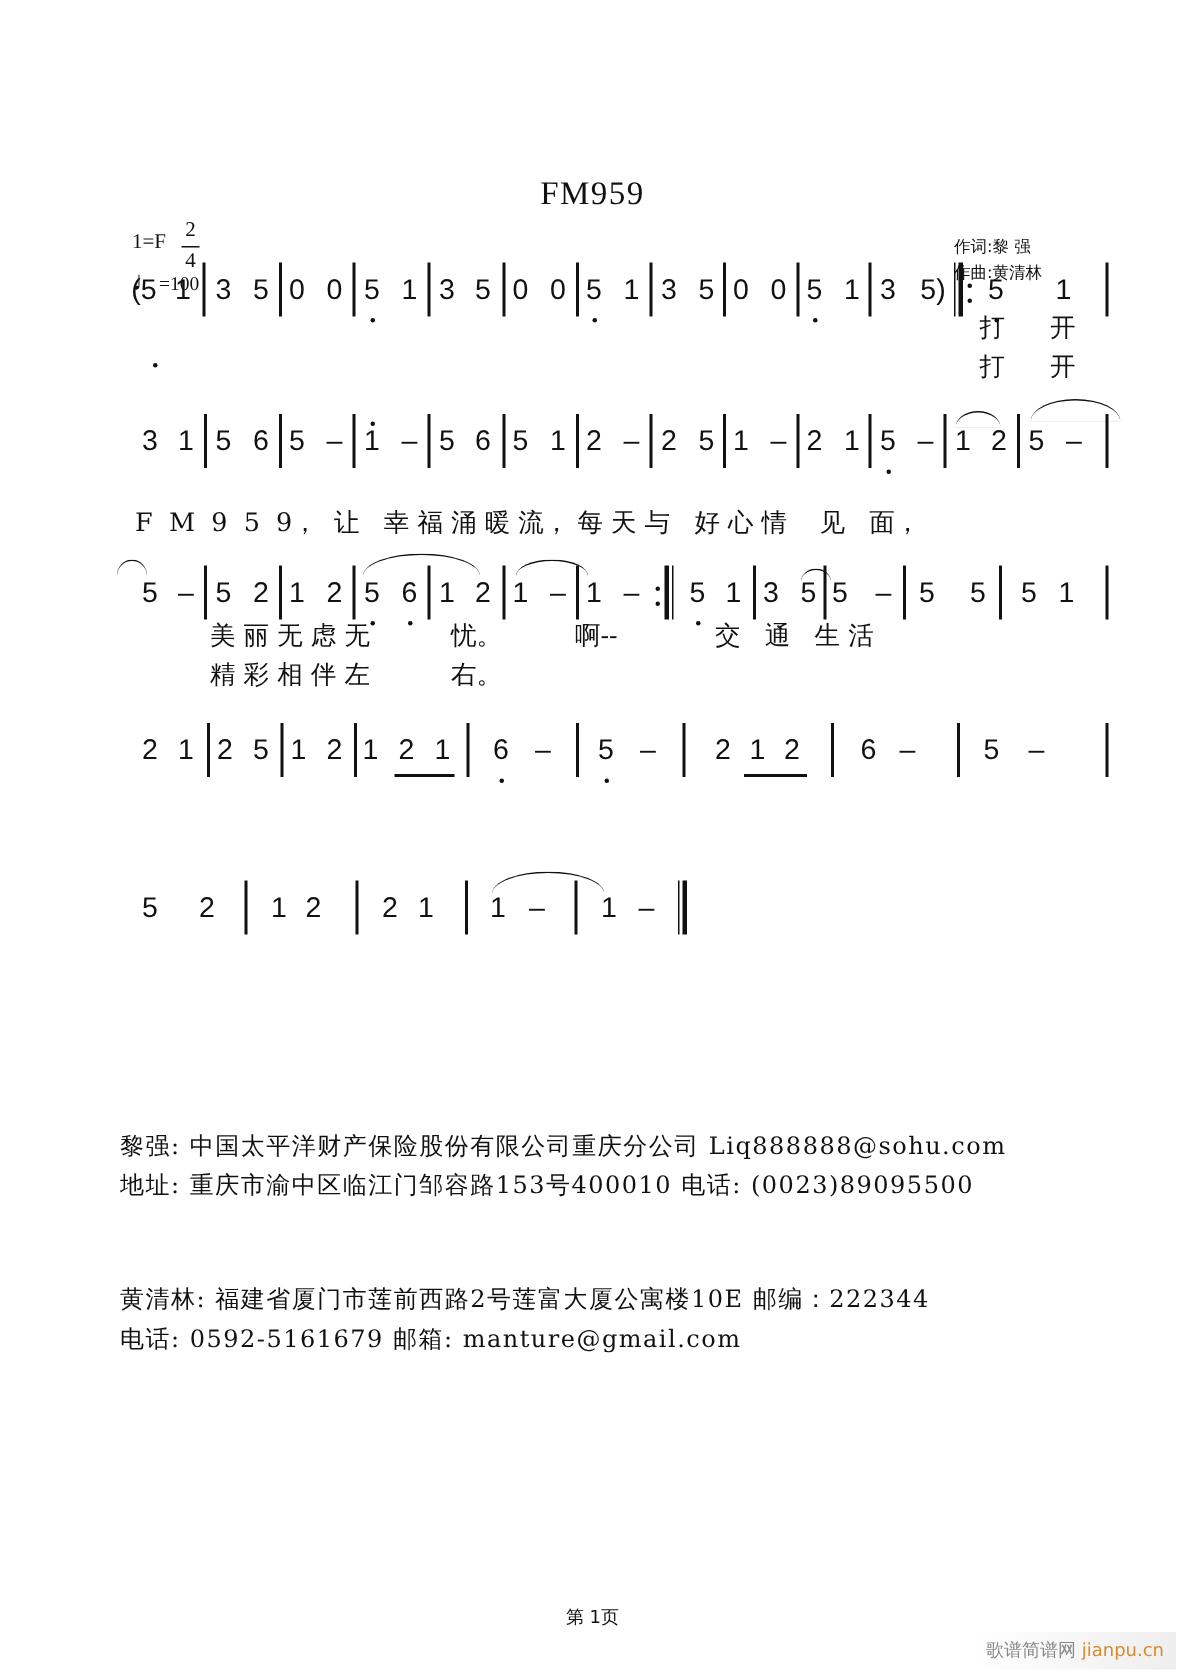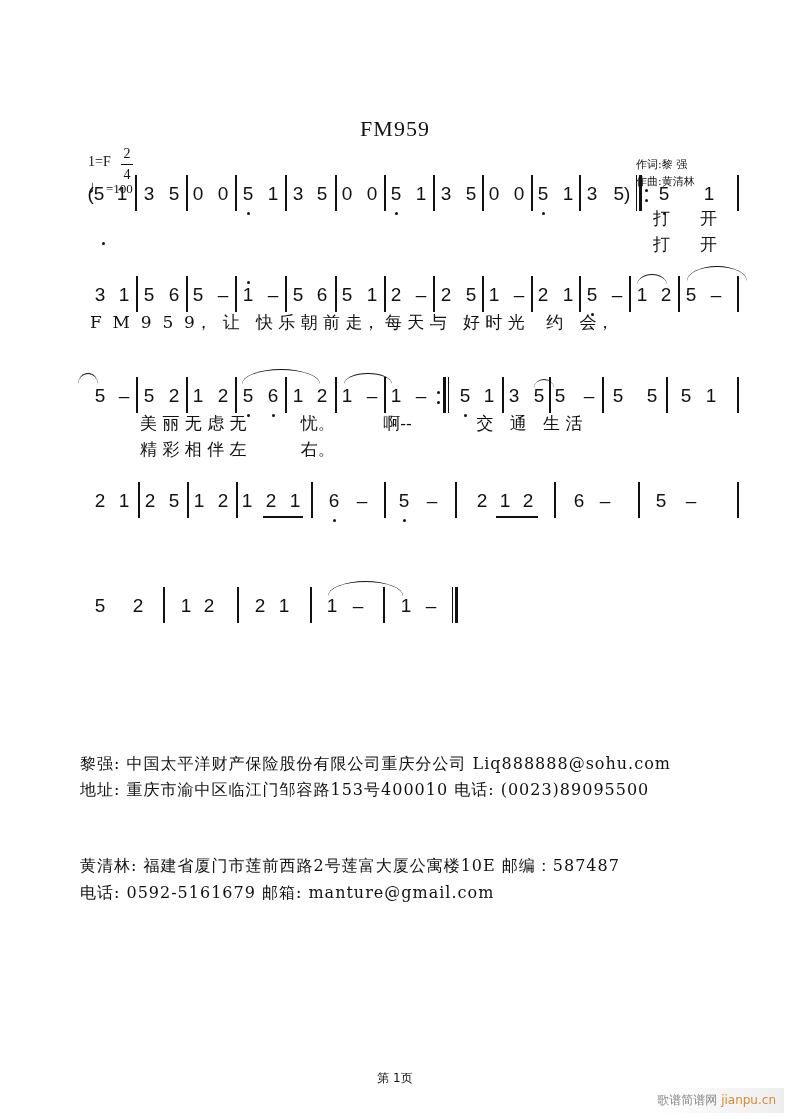--- a/index.html
+++ b/index.html
@@ -128,21 +128,21 @@
   <span class="n" style="left:535px">–</span>
   <span class="bar" style="left:547px"></span>
   <span class="slur" style="left:555px;top:-10px;width:30px"></span>
   <span class="n" style="left:560px">1</span>
   <span class="n" style="left:584px">2</span>
   <span class="bar" style="left:596px"></span>
   <span class="slur" style="left:605px;top:-18px;width:60px;height:14px"></span>
   <span class="n" style="left:609px">5</span>
   <span class="n" style="left:634px">–</span>
   <span class="bar" style="left:655px"></span>
-  <span class="lyr" style="left:8px;top:27px">F  M  9  5  9，  让   快 乐 朝 前 走， 每 天 与   好 时 光    约   会，</span>
+  <span class="lyr" style="left:8px;top:53px">F  M  9  5  9，  让   幸 福 涌 暖 流， 每 天 与   好 心 情    见   面，</span>
 </div>
 
 <div class="row" style="top:385px;">
   <span class="slur" style="left:-4px;top:-12px;width:20px"></span>
   <span class="n" style="left:18px">5</span>
   <span class="n" style="left:42px">–</span>
   <span class="bar" style="left:54px"></span>
   <span class="n" style="left:67px">5</span>
   <span class="n" style="left:92px">2</span>
   <span class="bar" style="left:104px"></span>
@@ -238,20 +238,20 @@
   <span class="n" style="left:250px">1</span>
   <span class="n" style="left:276px">–</span>
   <span class="bar" style="left:301px"></span>
   <span class="n" style="left:324px">1</span>
   <span class="n" style="left:349px">–</span>
   <span class="dbar" style="left:370px;border-left:1.5px solid #111;border-right:3px solid #111"></span>
 </div>
 
 <div class="abs info" style="top:724px">黎强: 中国太平洋财产保险股份有限公司重庆分公司 Liq888888@sohu.com</div>
 <div class="abs info" style="top:750px">地址: 重庆市渝中区临江门邹容路153号400010 电话: (0023)89095500</div>
-<div class="abs info" style="top:826px">黄清林: 福建省厦门市莲前西路2号莲富大厦公寓楼10E 邮编：587487</div>
+<div class="abs info" style="top:826px">黄清林: 福建省厦门市莲前西路2号莲富大厦公寓楼10E 邮编：222344</div>
 <div class="abs info" style="top:853px">电话: 0592-5161679 邮箱: manture@gmail.com</div>
 
 <div class="abs footer">第 1页</div>
 <div class="abs wm">
   <span>歌谱简谱网</span>
   <span class="en">jianpu.cn</span>
 </div>
 
 </body></html>

